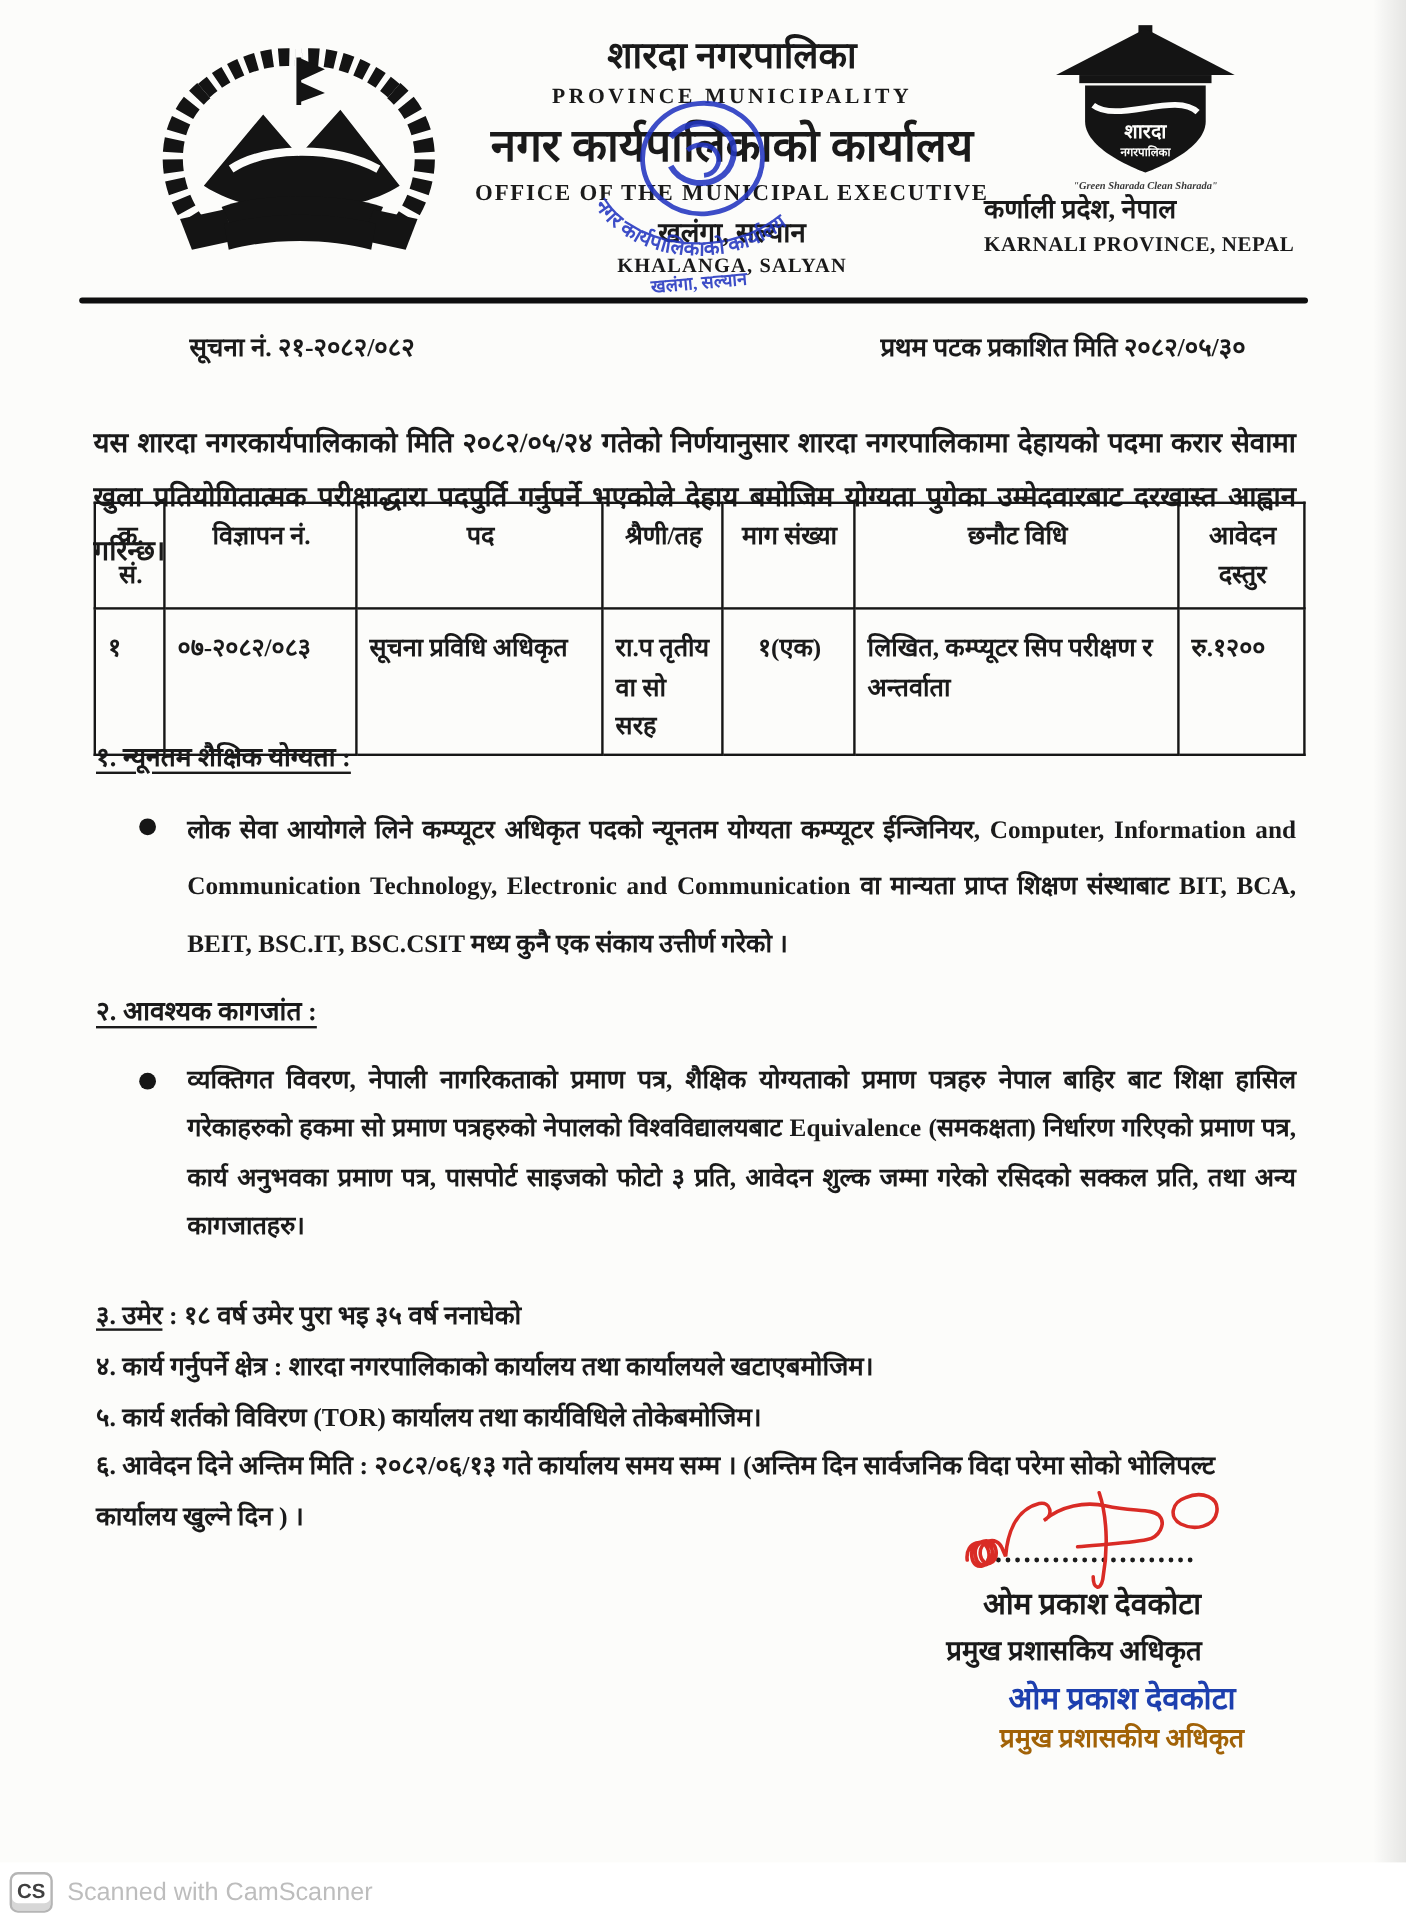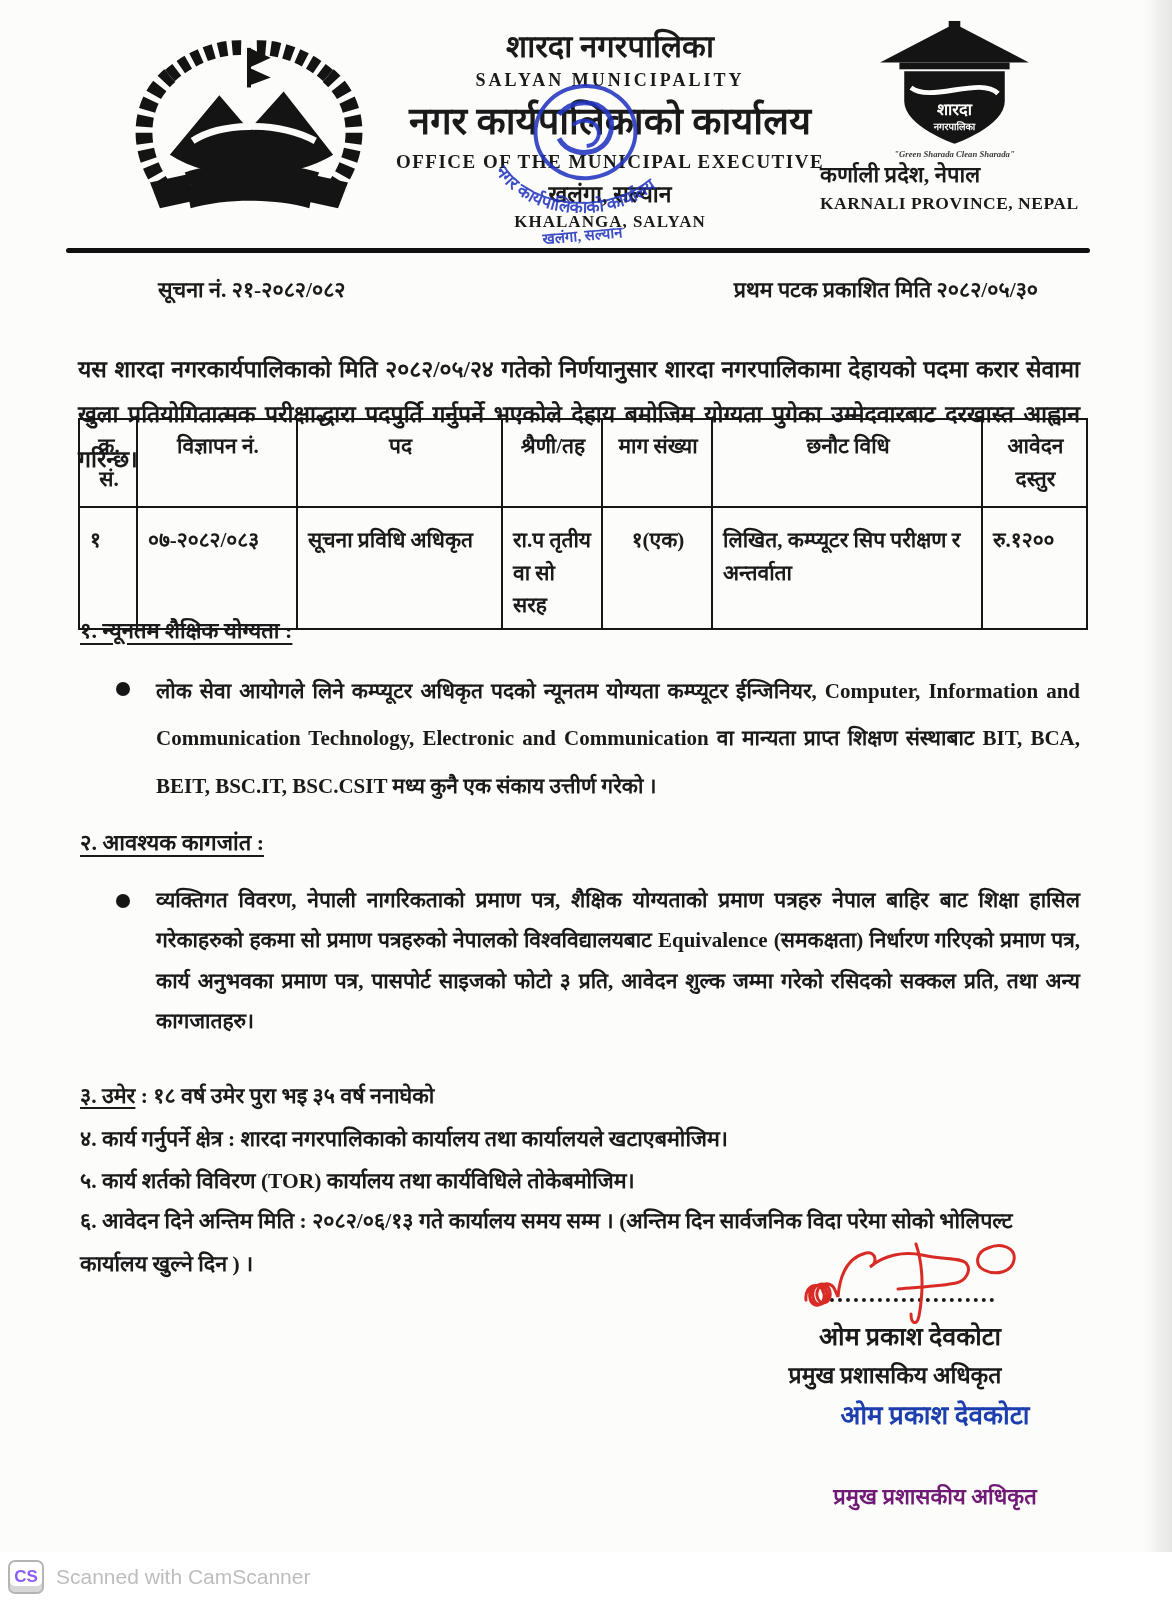--- a/index.html
+++ b/index.html
@@ -50,36 +50,36 @@
   .lh-wide  { line-height:2.25; }
   .lh-med   { line-height:1.92; }
   .num-item { font-size:21.5px; font-weight:600; line-height:2.0; }
   .u { text-decoration:underline; text-underline-offset:4px; text-decoration-thickness:2px; font-weight:bold; }
   
   .sig-scribble { left:798px; top:1238px; width:250px; height:98px; z-index:3; }
   .sig-dots { left:822px; top:1270px; width:172px; border-bottom:4px dotted #1c1c1c; height:32px; z-index:2; }
   .sig-name  { left:745px; top:1318px; width:330px; text-align:center; font-size:25px; font-weight:600; }
   .sig-title { left:725px; top:1358px; width:340px; text-align:center; font-size:23px; font-weight:600; }
   .stamp-name  { left:770px; top:1396px; width:330px; text-align:center; font-size:26px; font-weight:bold; color:#1d3fae; }
-  .stamp-title { left:775px; top:1432px; width:320px; text-align:center; font-size:22px; font-weight:bold; color:#701a75;margin-top:48px; }
+  .stamp-title { left:775px; top:1432px; width:320px; text-align:center; font-size:22px; font-weight:bold; color:#a16207; }
   
   .footer { left:90px; top:1486px; width:1010px; text-align:center; }
   .footer-l1 { display:flex; justify-content:center; gap:30px; align-items:baseline; }
   .footer-phone { font-size:22px; font-weight:bold; }
   .footer-slogan { font-size:20px; font-weight:bold; letter-spacing:0.5px; }
   .footer-l2 { margin-top:6px; display:flex; justify-content:center; gap:12px; align-items:baseline; }
   .footer-url { font-size:22px; font-weight:bold; }
   .footer-email { font-size:20px; font-weight:600; }
   
   .scan-strip { left:0; top:1552px; width:1172px; height:48px; background:#ffffff; }
   .cs-badge {
     left:8px; top:1560px; width:36px; height:34px;
     border:2.5px solid #b5b5b5; border-radius:7px; background:#fff;
     display:flex; align-items:center; justify-content:center;
-    font-family:"Liberation Sans", sans-serif; font-size:17px; font-weight:bold; color:#8b5cf6;
+    font-family:"Liberation Sans", sans-serif; font-size:17px; font-weight:bold; color:#404040;
     box-shadow:inset 0 -6px 0 #d7d7d7;
   }
   .cs-text { left:56px; top:1565px; font-family:"Liberation Sans", sans-serif; font-size:21px; color:#bdbdbd; }
 </style>
 </head>
 <body>
 
 <div class="page">
 
   <svg class="abs" style="left:125px; top:36px;" width="248" height="188" viewBox="0 0 250 190">
@@ -92,21 +92,21 @@
     <path d="M45,120 L95,60 L125,95 L160,56 L210,120 C190,133 157,141 125,141 C93,141 65,133 45,120 Z" fill="#141414"></path>
     <path d="M68,106 C95,88 152,85 192,106" stroke="#fcfcfa" stroke-width="7" fill="none"></path>
     <path d="M60,138 C90,126 162,126 196,138 L186,160 L70,160 Z" fill="#141414"></path>
     <path d="M25,148 L62,140 L72,166 L35,174 Z" fill="#141414"></path>
     <path d="M225,148 L188,140 L178,166 L215,174 Z" fill="#141414"></path>
     <path d="M62,152 C102,142 150,142 190,152 L186,174 C150,164 102,164 66,174 Z" fill="#141414"></path>
   </svg>
 
   <div class="abs center-header">
     <div class="muni-np">शारदा नगरपालिका</div>
-    <div class="muni-en">SALYAN MUNICIPALITY</div>
+    <div class="muni-en">PROVINCE MUNICIPALITY</div>
     <div class="office-np">नगर कार्यपालिकाको कार्यालय</div>
     <div class="office-en">OFFICE OF THE MUNICIPAL EXECUTIVE</div>
     <div class="place-np">खलंगा, सल्यान</div>
     <div class="place-en">KHALANGA, SALYAN</div>
   </div>
 
   <svg class="abs stamp" viewBox="0 0 240 178">
     <ellipse cx="120" cy="60" rx="50" ry="46" fill="none" stroke="#2336c0" stroke-width="4"></ellipse>
     <path d="M95,40 c15,-14 38,-12 48,2 c8,12 2,30 -12,36 c-14,6 -32,0 -38,-14" fill="none" stroke="#2336c0" stroke-width="5"></path>
     <path d="M108,52 c8,-6 20,-4 24,4 c4,8 -2,18 -12,18" fill="none" stroke="#2336c0" stroke-width="4"></path>

